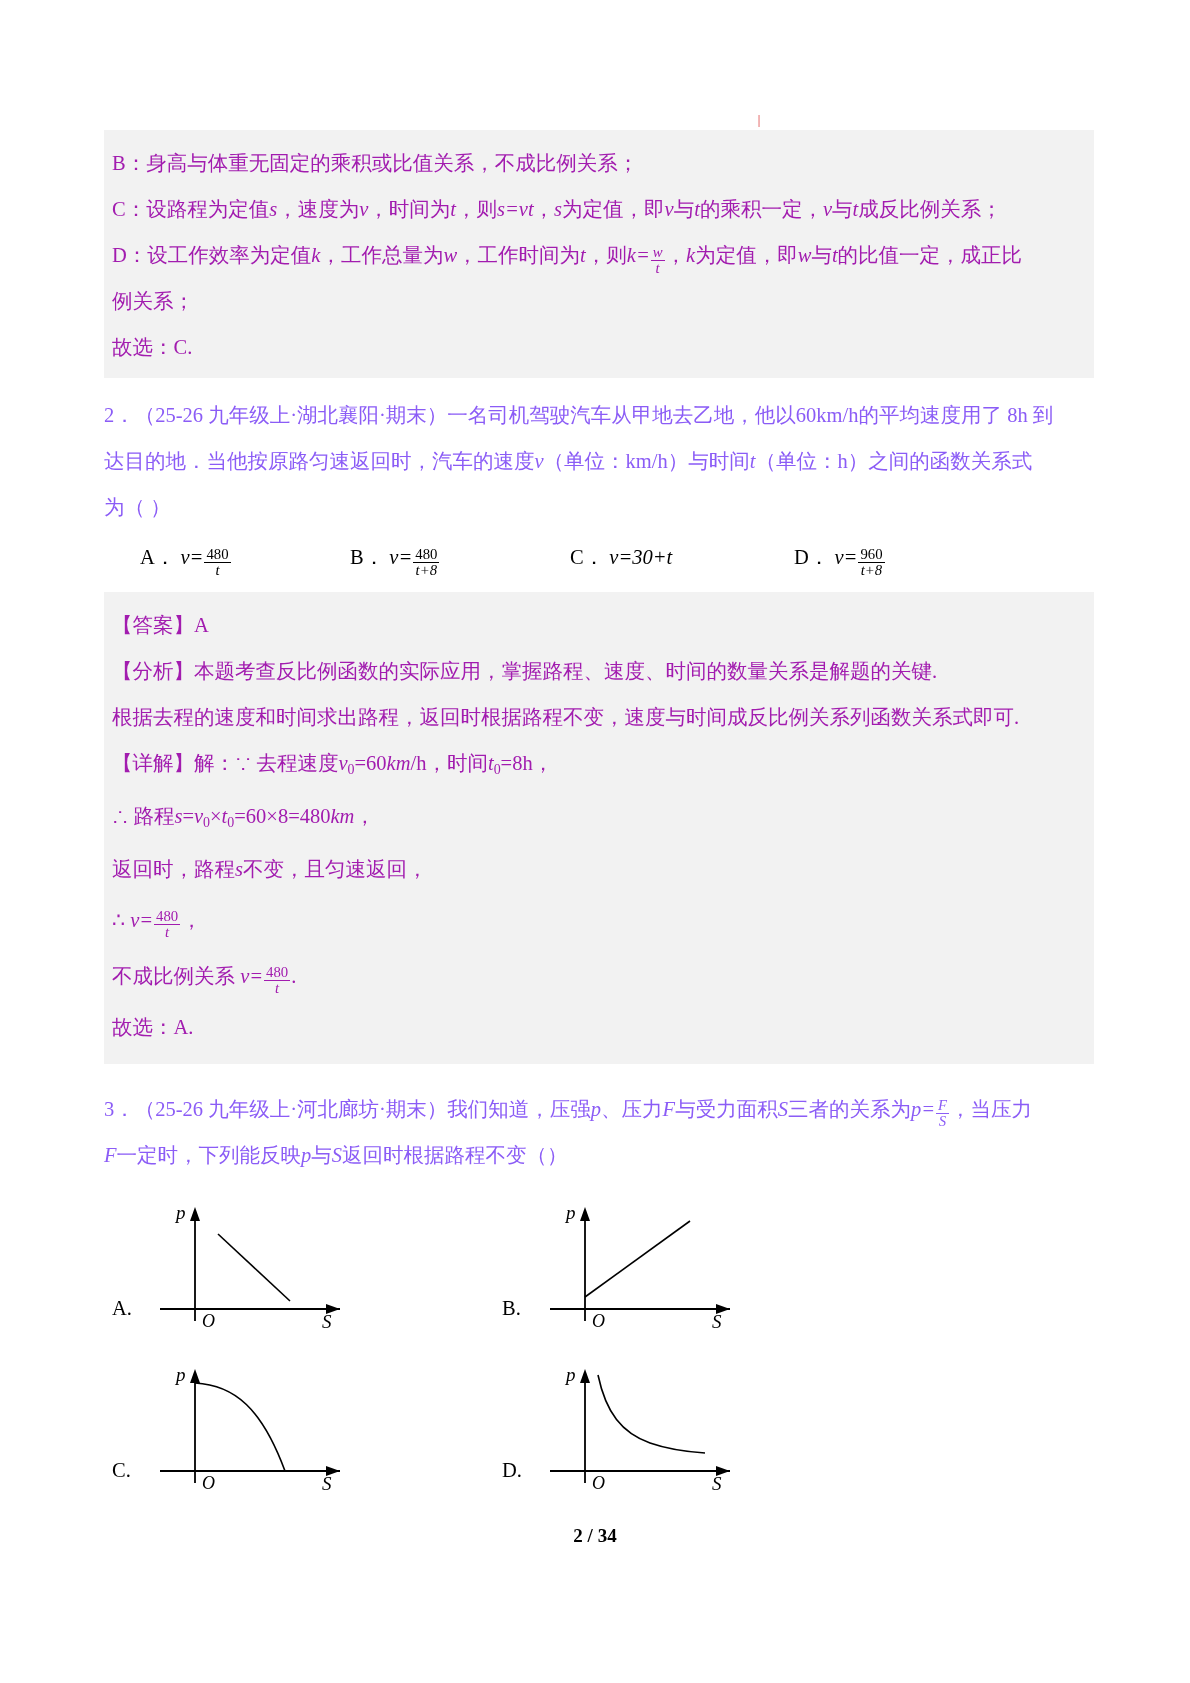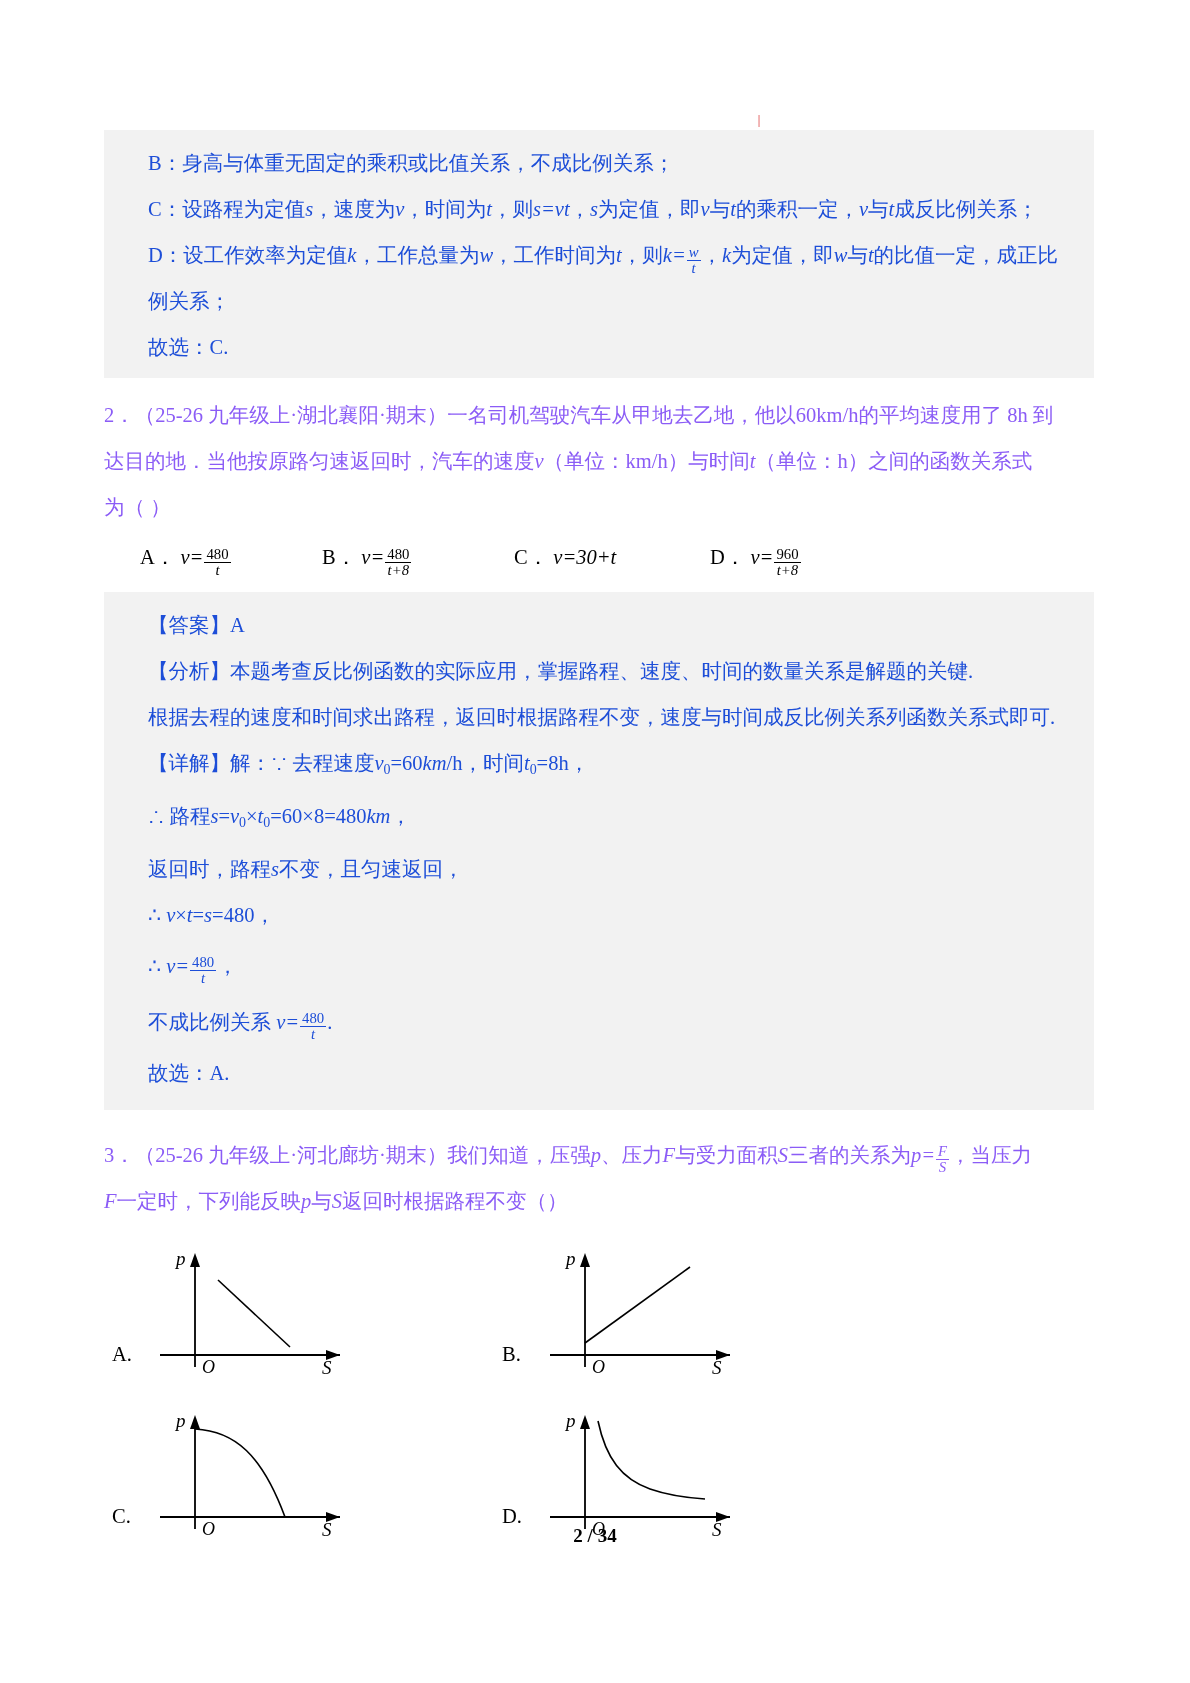--- a/index.html
+++ b/index.html
@@ -38,21 +38,21 @@
     color: #8b5cf6;
   }
   
   .shaded {
     background: #f2f2f2;
     padding: 4px 8px 8px 8px;
     margin: 0;
     box-sizing: border-box;
     width: 990px;
   }
-  .shaded .line { color: #1d4ed8; margin-left: 36px; }
+  .shaded .line { color: #a21caf; }
 
   
   .mi { font-style: italic; font-family: "Liberation Serif", serif; }
   .mn { font-style: normal; }
   .frac {
     display: inline-block;
     vertical-align: -0.52em;
     text-align: center;
     line-height: 1.02;
     margin: 0 1px;
@@ -73,20 +73,21 @@
     vertical-align: -0.28em;
   }
 
   
   .choices {
     display: flex;
     font-size: 20.5px;
     line-height: 42px;
     padding-left: 36px;
     margin-top: 6px;
+    gap: 28px;
   }
   .choice {
     white-space: nowrap;
   }
   .c1 { width: 182px; }
   .c2 { width: 192px; }
   .c3 { width: 196px; }
   .c4 { width: 180px; }
 
   
@@ -204,23 +205,20 @@
         <span>根据去程的速度和时间求出路程，返回时根据路程不变，速度与时间成反比例关系列函数关系式即可.</span>
       </div>
       <div class="line">
         <span>【详解】</span><span>解：∵ 去程速度</span><span class="mi">v</span><span class="sub mn">0</span><span>=60</span><span class="mi">km</span><span>/h，时间</span><span class="mi">t</span><span class="sub mn">0</span><span>=8h，</span>
       </div>
       <div class="line">
         <span>∴ 路程</span><span class="mi">s</span><span>=</span><span class="mi">v</span><span class="sub mn">0</span><span>×</span><span class="mi">t</span><span class="sub mn">0</span><span>=60×8=480</span><span class="mi">km</span><span>，</span>
       </div>
       <div class="line">
         <span>返回时，路程</span><span class="mi">s</span><span>不变，且匀速返回，</span>
-      </div>
-      <div class="line">
-        <span>∴ </span><span class="mi">v</span><span>×</span><span class="mi">t</span><span>=</span><span class="mi">s</span><span>=480，</span>
       </div>
       <div class="line" style="line-height:56px;">
         <span>∴ </span><span class="mi">v=</span><span class="frac"><span class="num mn">480</span><span class="den mi">t</span></span><span>，</span>
       </div>
       <div class="line" style="line-height:56px;">
         <span>不成比例关系</span>&nbsp;<span class="mi">v=</span><span class="frac"><span class="num mn">480</span><span class="den mi">t</span></span><span>.</span>
       </div>
       <div class="line">
         <span>故选：A.</span>
       </div>

